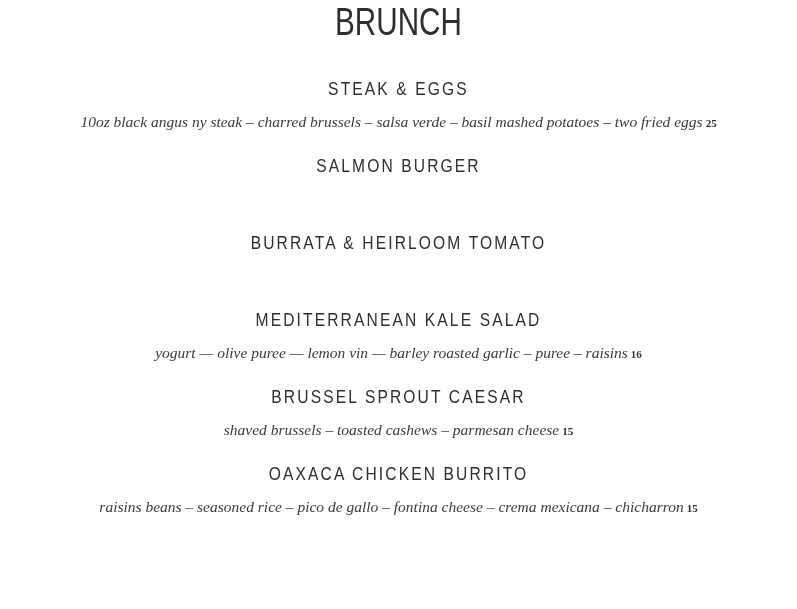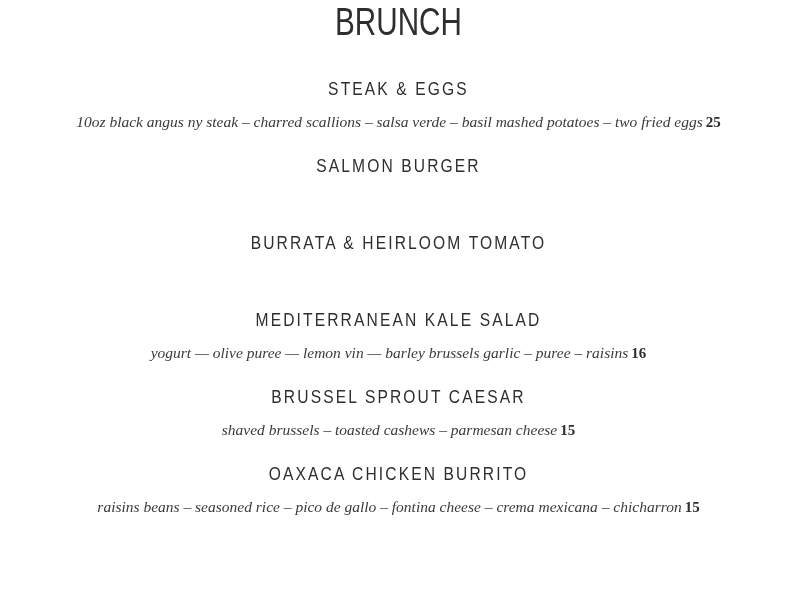--- a/index.html
+++ b/index.html
@@ -57,50 +57,50 @@
       font-style: italic;
       font-size: 15.5px;
       line-height: 20px;
       color: #3a3a3a;
       white-space: nowrap;
     }
     .item-price {
       font-family: "Liberation Serif", serif;
       font-style: normal;
       font-weight: bold;
-      font-size: 15px;
+      font-size: 11px;
       color: #2e2e2e;
       margin-left: 3px;
     }
   </style>
 </head>
 <body>
 
 <div class="menu">
   <h1 class="menu-title">BRUNCH</h1>
 
   <div class="items">
 
     <div class="item">
       <span class="item-name">STEAK &amp; EGGS</span>
-      <span class="item-desc"><span>10oz black angus ny steak – charred scallions – salsa verde – basil mashed potatoes – two fried eggs</span><span class="item-price">25</span></span>
+      <span class="item-desc"><span>10oz black angus ny steak – charred brussels – salsa verde – basil mashed potatoes – two fried eggs</span><span class="item-price">25</span></span>
     </div>
 
     <div class="item">
       <span class="item-name">SALMON BURGER</span>
     </div>
 
 
     <div class="item">
       <span class="item-name">BURRATA &amp; HEIRLOOM TOMATO</span>
     </div>
 
     <div class="item">
       <span class="item-name">MEDITERRANEAN KALE SALAD</span>
-      <span class="item-desc"><span>yogurt — olive puree — lemon vin — barley brussels garlic – puree – raisins</span><span class="item-price">16</span></span>
+      <span class="item-desc"><span>yogurt — olive puree — lemon vin — barley roasted garlic – puree – raisins</span><span class="item-price">16</span></span>
     </div>
 
     <div class="item">
       <span class="item-name">BRUSSEL SPROUT CAESAR</span>
       <span class="item-desc"><span>shaved brussels – toasted cashews – parmesan cheese</span><span class="item-price">15</span></span>
     </div>
 
     <div class="item">
       <span class="item-name">OAXACA CHICKEN BURRITO</span>
       <span class="item-desc"><span>raisins beans – seasoned rice – pico de gallo – fontina cheese – crema mexicana – chicharron</span><span class="item-price">15</span></span>

